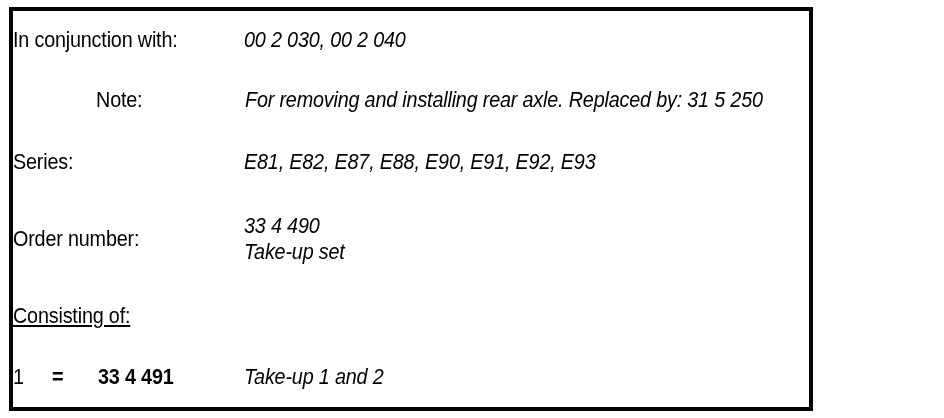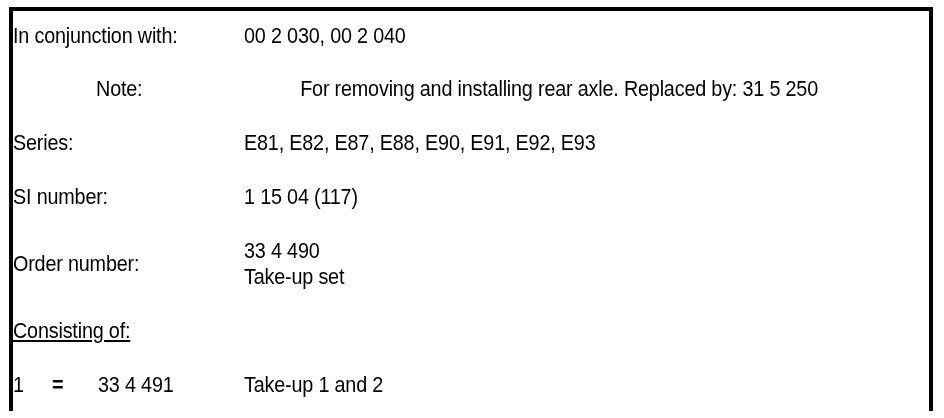--- a/index.html
+++ b/index.html
@@ -12,21 +12,21 @@
     height: 418px;
     overflow: hidden;
     font-family: "Liberation Sans", "DejaVu Sans", sans-serif;
     color: #000000;
   }
 
   #spec-table-wrap {
     position: absolute;
     left: 9px;
     top: 7px;
-    width: 924px;
+    width: 804px;
     height: 404px;
     box-sizing: border-box;
     border: 4px solid #000000;
     background: #fef9c3;
   }
 
   .tbl {
     width: 100%;
     height: 100%;
     border-collapse: collapse;
@@ -59,29 +59,30 @@
     transform-origin: left center;
     white-space: pre;
     display: block;
   }
 
   .pad-l {
     padding-left: 11px;
   }
   .pad-l-val {
     padding-left: 13px;
+    font-style: italic;
   }
   .pad-l-narrow {
     padding-left: 8px;
   }
 
   .label-col { width: 231px; }
   .mini-a { width: 39px; }
   .mini-b { width: 46px; }
-  .mini-c { width: 146px; }
+  .mini-c { width: 146px; font-weight: bold; }
 
   .r1 { height: 51px; }
   .r2 { height: 54px; text-align: center; }
   .r3 { height: 54px; padding-left: 16px; }
   .r4 { height: 54px; }
   .r5 { height: 80px; }
   .r6 { height: 55px; text-decoration: underline; }
   .r7 { height: 52px; }
 
   .multi {
@@ -118,28 +119,20 @@
 
       <tr class="r3">
         <td class="label-col vline rowline pad-l">
           <span class="cell-text">Series:</span>
         </td>
         <td class="rowline pad-l-val">
           <span class="cell-text">E81, E82, E87, E88, E90, E91, E92, E93</span>
         </td>
       </tr>
 
-      <tr class="r4">
-        <td class="label-col vline rowline pad-l">
-          <span class="cell-text">SI number:</span>
-        </td>
-        <td class="rowline pad-l-val">
-          <span class="cell-text">1 15 04 (117)</span>
-        </td>
-      </tr>
 
       <tr class="r5">
         <td class="label-col vline thickline pad-l">
           <span class="cell-text">Order number:</span>
         </td>
         <td class="thickline pad-l-val">
           <span class="cell-text multi">33 4 490
 Take-up set</span>
         </td>
       </tr>

